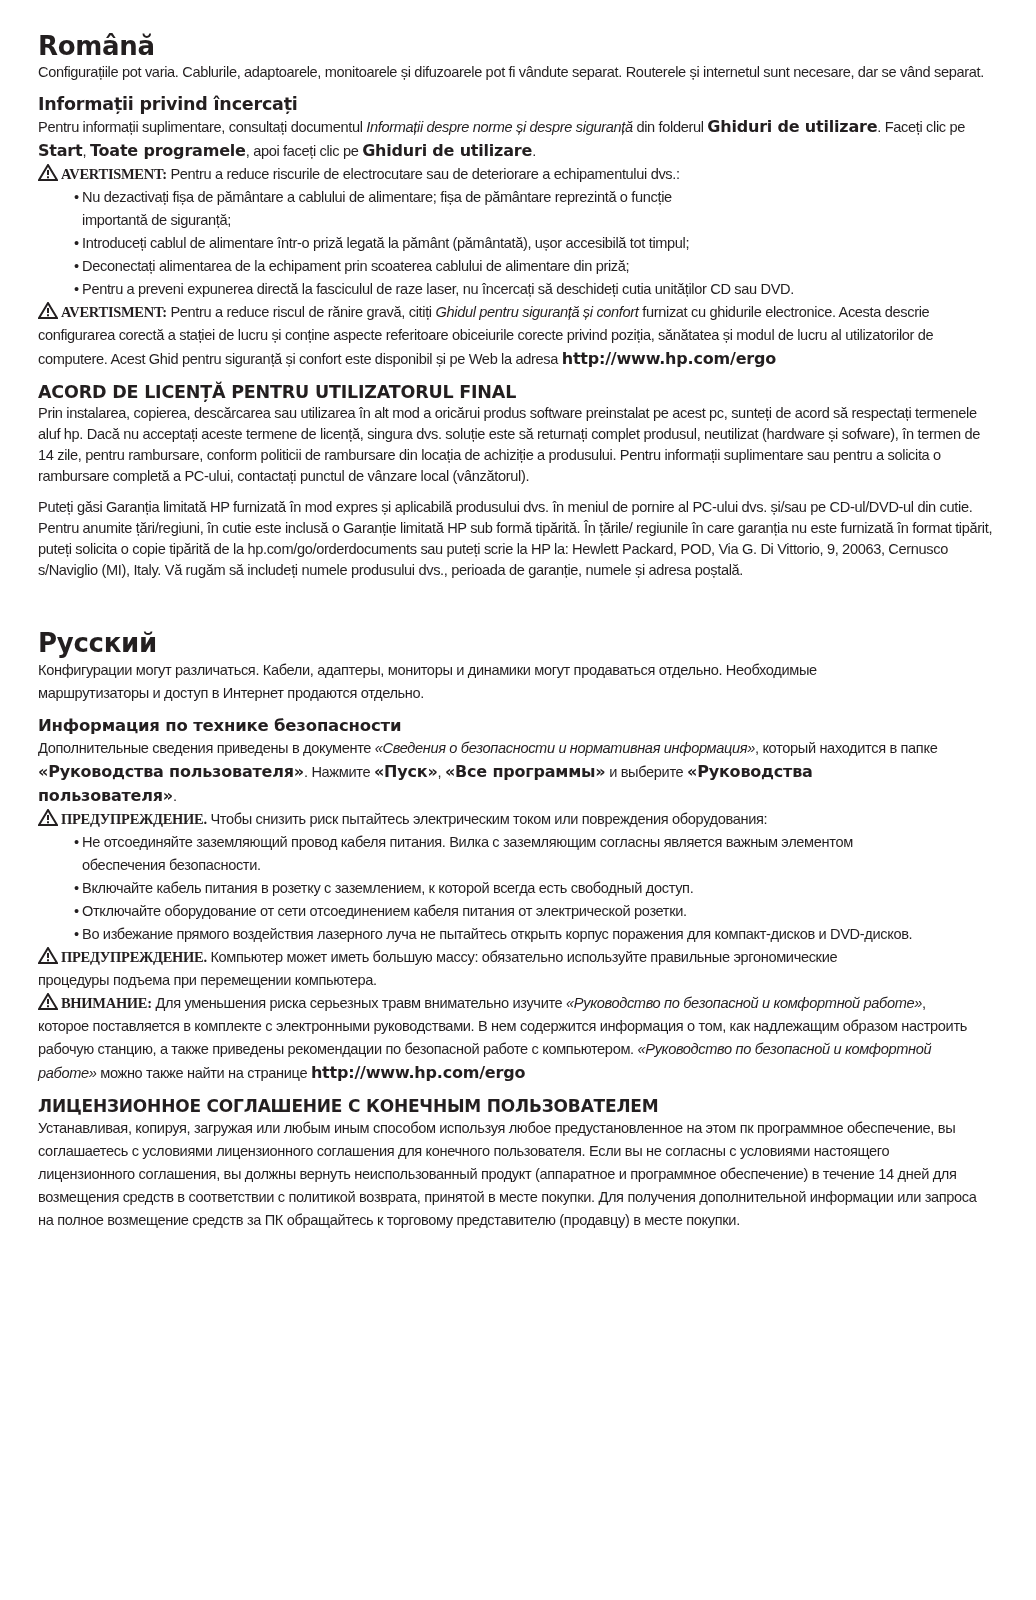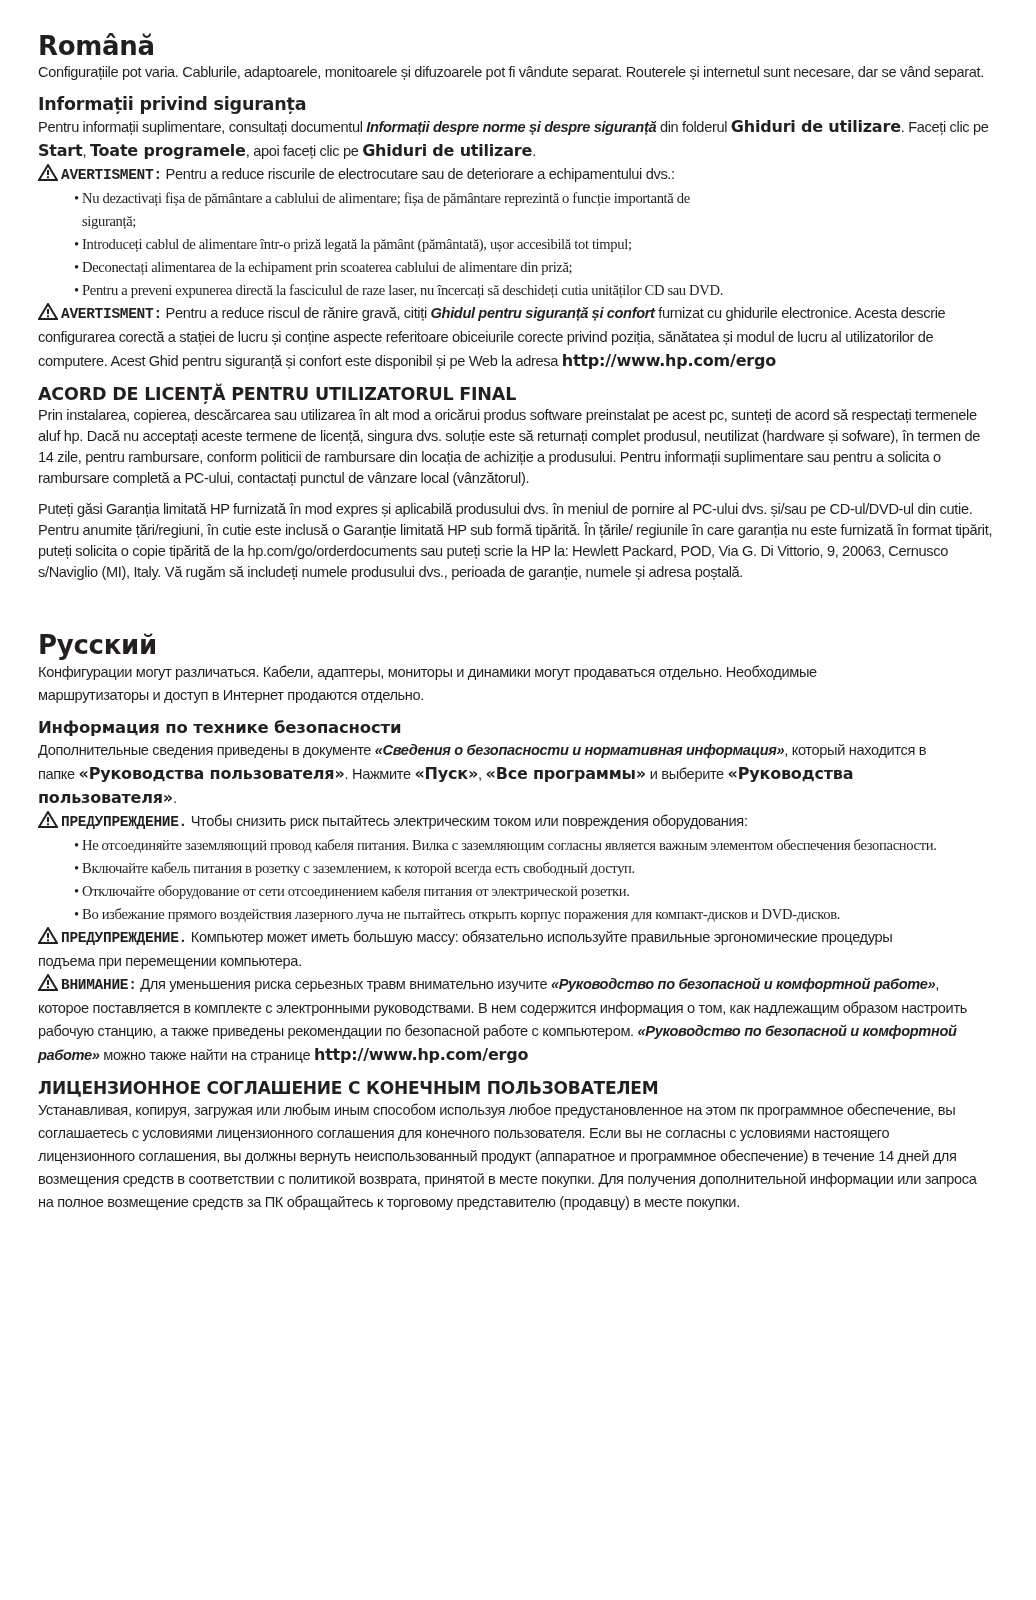--- a/index.html
+++ b/index.html
@@ -6,40 +6,40 @@
   body { width: 1036px; height: 1600px; overflow: hidden; color: #231f20;
          font-family: "DejaVu Sans", sans-serif; }
   .page { position: relative; padding: 30px 38px 0 38px; }
   .lang-title { font-family: "DejaVu Sans", sans-serif; font-weight: bold; font-size: 26px;
                 line-height: 32px; margin: 0; letter-spacing: -0.3px; }
   .sub-title { font-weight: bold; font-size: 17.5px; line-height: 22px; margin: 0; letter-spacing: -0.2px; }
   .p { font-family: "Liberation Sans", sans-serif; font-size: 14.6px; line-height: 23px; margin: 0;
        letter-spacing: -0.35px; }
   .tight { line-height: 21px; }
   .b { font-weight: bold; font-family: "DejaVu Sans", sans-serif; font-size: 16px; letter-spacing: -0.2px; }
-  .i { font-style: italic; font-weight: bold; }
-  .warn-label { font-weight: bold; font-family: Liberation Mono, monospace; font-size: 14.5px; letter-spacing: -0.3px; }
+  .i { font-style: italic; }
+  .warn-label { font-weight: bold; font-family: Liberation Serif, serif; font-size: 14.5px; letter-spacing: -0.3px; }
   .warn-icon { display: inline-block; width: 20px; height: 17px; vertical-align: -2px; margin-right: 3px; }
-  ul.bullets { list-style: none; margin: 0; padding: 0 0 0 36px; font-family: Liberation Serif, serif; }
+  ul.bullets { list-style: none; margin: 0; padding: 0 0 0 36px; }
   ul.bullets li { position: relative; padding-left: 8px; }
   ul.bullets li::before { content: "•"; position: absolute; left: 0; top: 0; }
   .gap-s { height: 10px; }
   .gap-l { height: 46px; }
 </style>
 </head>
 <body>
 
 <div class="page">
 
   <section>
     <h1 class="lang-title">Română</h1>
     <p class="p tight">Configurațiile pot varia. Cablurile, adaptoarele, monitoarele și difuzoarele pot fi vândute separat. Routerele și internetul sunt necesare, dar se vând separat.</p>
     <div class="gap-s"></div>
 
-    <h2 class="sub-title">Informații privind siguranța</h2>
+    <h2 class="sub-title">Informații privind încercați</h2>
     <p class="p"><span>Pentru informații suplimentare, consultați documentul </span><span class="i">Informații despre norme și despre siguranță</span><span> din folderul </span><span class="b">Ghiduri de utilizare</span><span>. Faceți clic pe </span><span class="b">Start</span><span>, </span><span class="b">Toate programele</span><span>, apoi faceți clic pe </span><span class="b">Ghiduri de utilizare</span><span>.</span></p>
 
     <p class="p"><svg class="warn-icon" viewBox="0 0 20 17">
           <path d="M10 1 L19 16 L1 16 Z" fill="none" stroke="#231f20" stroke-width="2" stroke-linejoin="miter"></path>
           <rect x="9" y="6" width="2" height="5" fill="#231f20"></rect>
           <rect x="9" y="12.3" width="2" height="2" fill="#231f20"></rect>
         </svg><span class="warn-label">AVERTISMENT:</span><span> Pentru a reduce riscurile de electrocutare sau de deteriorare a echipamentului dvs.:</span></p>
     <ul class="bullets p">
       <li style="padding-right:260px;">Nu dezactivați fișa de pământare a cablului de alimentare; fișa de pământare reprezintă o funcție importantă de siguranță;</li>
       <li>Introduceți cablul de alimentare într-o priză legată la pământ (pământată), ușor accesibilă tot timpul;</li>

